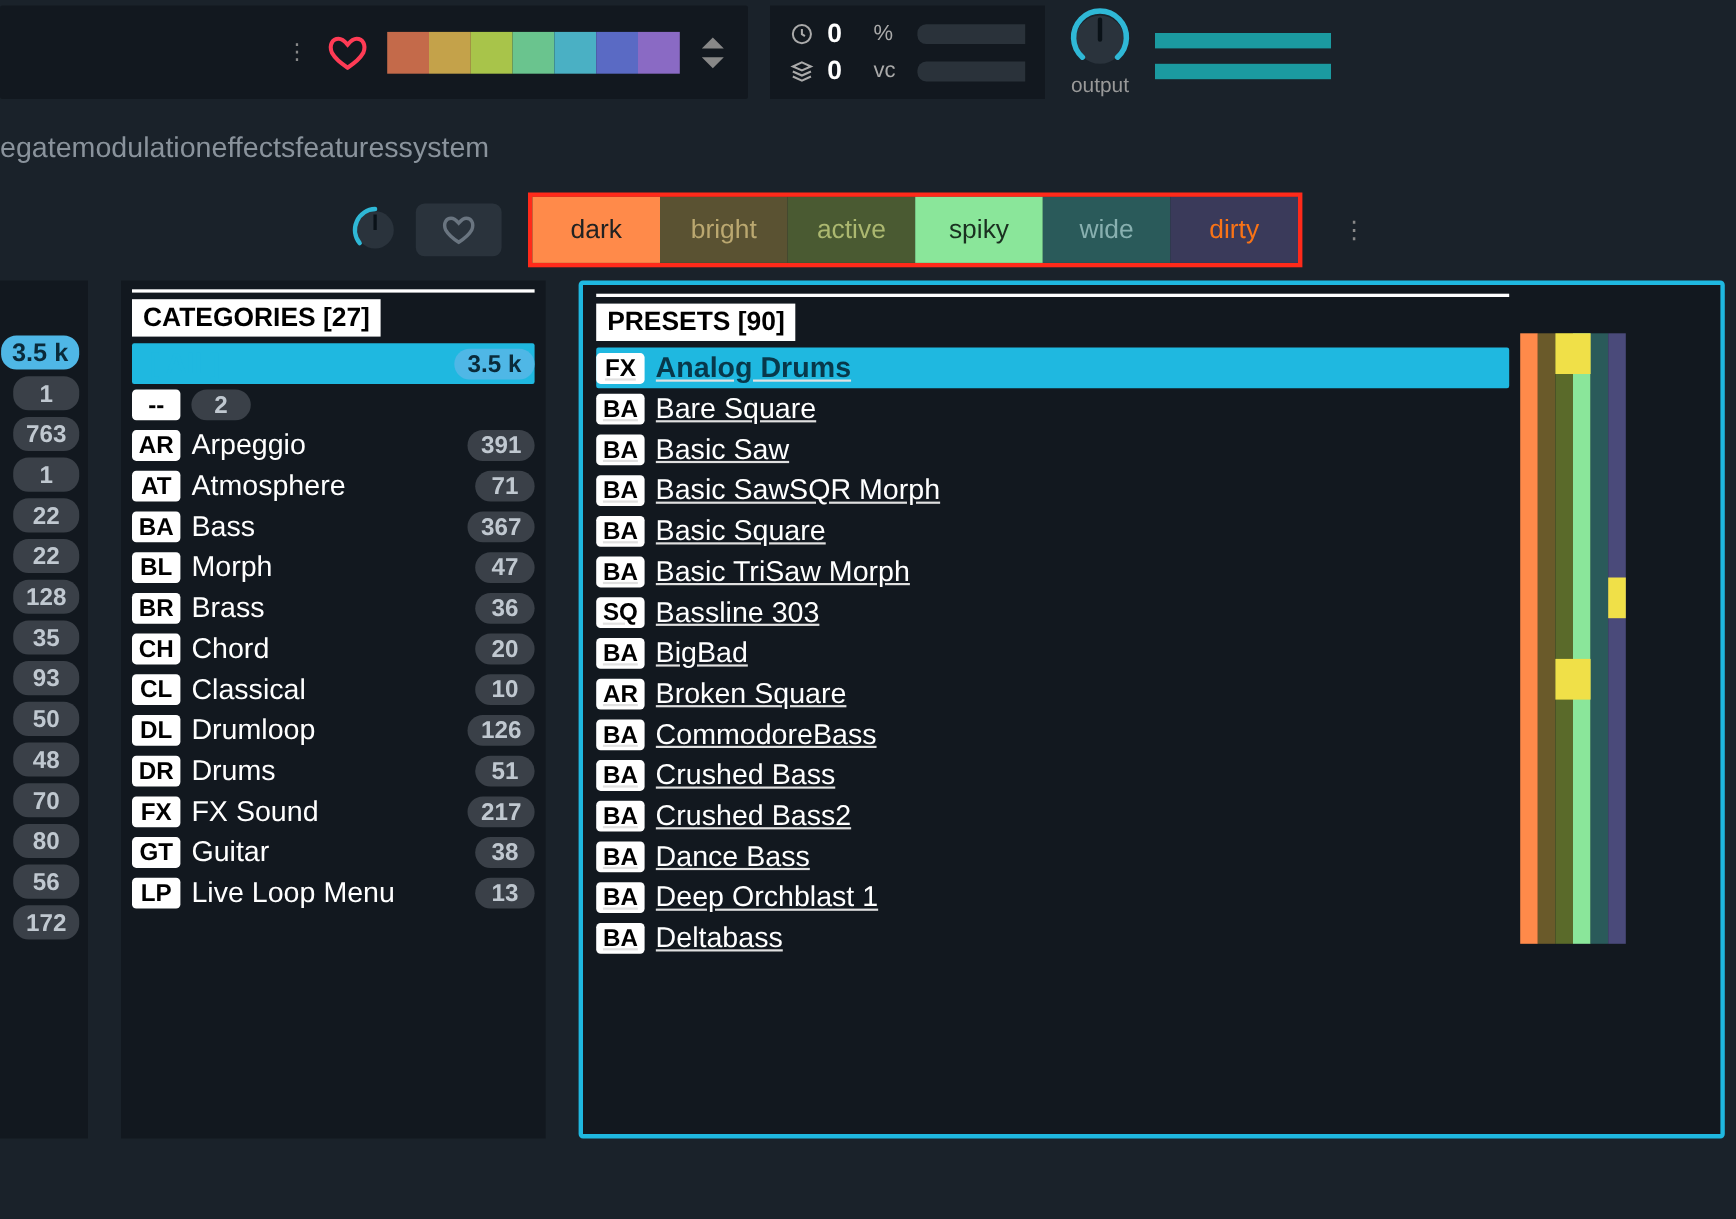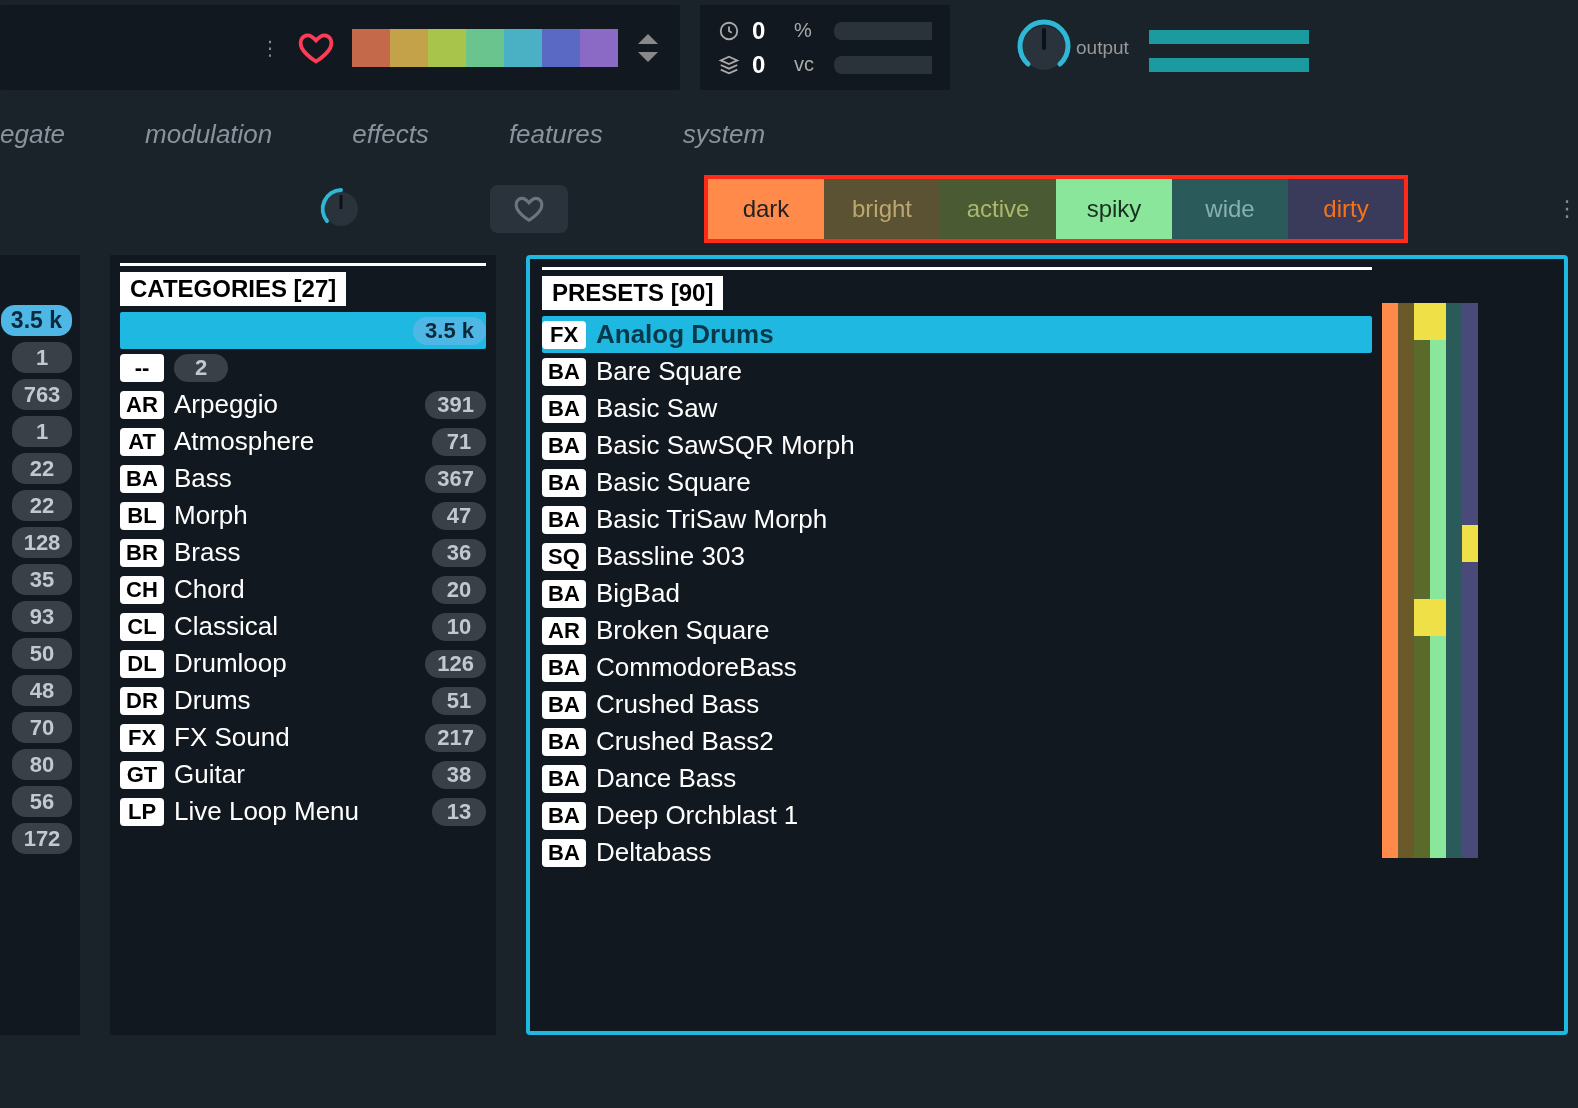--- a/index.html
+++ b/index.html
@@ -72,45 +72,42 @@
   .meter-row svg { width: 22px; height: 22px; stroke: #aaa; fill:none; stroke-width:2; }
   .meter-val { font-weight: bold; font-size: 24px; color: #fff; width:30px; }
   .meter-unit { font-size: 20px; color: #aaa; width:28px;}
   .meter-bar { flex:1; height:18px; background:#2a323a; border-radius:8px 0 0 8px;}
 
   .output-block {
     display: flex;
     align-items: center;
     gap: 20px;
   }
-  .knob-wrap { display:flex; flex-direction:row; align-items:center; gap:2px;margin-left:44px;}
+  .knob-wrap { display:flex; flex-direction:column; align-items:center; gap:2px;}
   .knob { width: 60px; height: 60px; }
   .knob-label { color:#999; font-size:19px;}
   .output-bars { display:flex; flex-direction:column; gap:14px; padding-top:6px;}
   .output-bar { width: 160px; height: 14px; background: #1b9aa0; }
 
   .nav-tabs {
     height: 78px;
     display: flex;
     align-items: center;
-    gap: 80px;
     padding-left: 0;
     color: #8a939c;
     font-size: 26px;
-    font-style: italic;
   }
   .nav-tab { cursor:pointer; }
   .nav-tab.first { margin-left: 0px; }
 
   .filter-row {
     display: flex;
     align-items: center;
     height: 72px;
     gap: 14px;
-    justify-content: space-between;
   }
   .mini-knob { width: 46px; height: 46px; margin-left: 318px; }
   .fav-btn {
     width: 78px; height: 48px;
     background: #2a333c;
     border-radius: 8px;
     display:flex; align-items:center; justify-content:center;
   }
   .fav-btn svg { width:30px; height:30px; stroke:#6a7580; fill:none; stroke-width:2.5;}
 
@@ -177,20 +174,21 @@
 
   .col-presets {
     flex: 1;
     border: 4px solid #1fb8e0;
     border-radius: 4px;
     background: #12181f;
     padding: 8px 12px;
     margin-right: 10px;
     display:flex;
     gap: 10px;
+    text-decoration: underline;
   }
 
   .section-header {
     background: #ffffff;
     color: #000;
     font-weight: bold;
     font-size: 24px;
     padding: 3px 10px;
     display: inline-block;
     margin-bottom: 6px;

